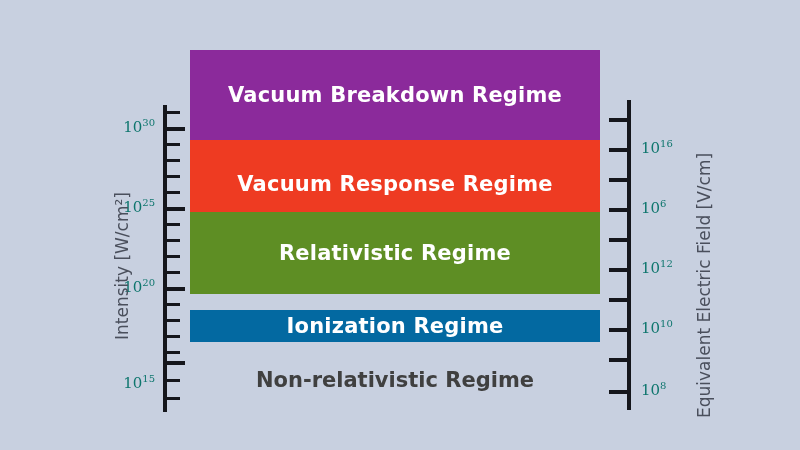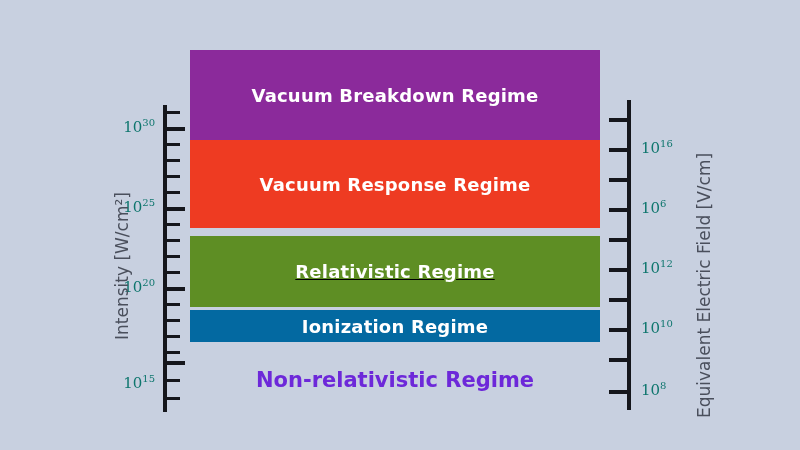--- a/index.html
+++ b/index.html
@@ -30,36 +30,36 @@
   .regime-band {
     position: absolute;
     left: 0;
     width: 100%;
     display: flex;
     align-items: center;
     justify-content: center;
   }
   .regime-band-label {
     color: #ffffff;
-    font-size: 18px;
+    font-size: 21px;
     font-weight: bold;
     letter-spacing: 0.2px;
     white-space: nowrap;
     font-family: "DejaVu Sans", sans-serif;
     text-align: center;
   }
 
   
   #nonrelativistic-label {
     position: absolute;
     left: 190px;
     top: 368px;
     width: 410px;
     text-align: center;
-    color: #6d28d9;
+    color: #404040;
     font-size: 21px;
     font-weight: bold;
     white-space: nowrap;
     font-family: "DejaVu Sans", sans-serif;
   }
 
   
   .axis-spine {
     position: absolute;
     width: 4px;
@@ -121,21 +121,21 @@
   <div id="regime-stack">
 
     <div class="regime-band" style="top:0px; height:90px; background:#8b2a9b;">
       <span class="regime-band-label">Vacuum Breakdown Regime</span>
     </div>
 
     <div class="regime-band" style="top:90px; height:88px; background:#ee3b22;">
       <span class="regime-band-label">Vacuum Response Regime</span>
     </div>
 
-    <div class="regime-band" style="top:186px; height:71px; background:#5e8e24;text-decoration:underline;">
+    <div class="regime-band" style="top:162px; height:82px; background:#5e8e24;">
       <span class="regime-band-label">Relativistic Regime</span>
     </div>
 
     <div class="regime-band" style="top:260px; height:32px; background:#0369a1;">
       <span class="regime-band-label">Ionization Regime</span>
     </div>
 
   </div>
 
   <div id="nonrelativistic-label">Non-relativistic Regime</div>

